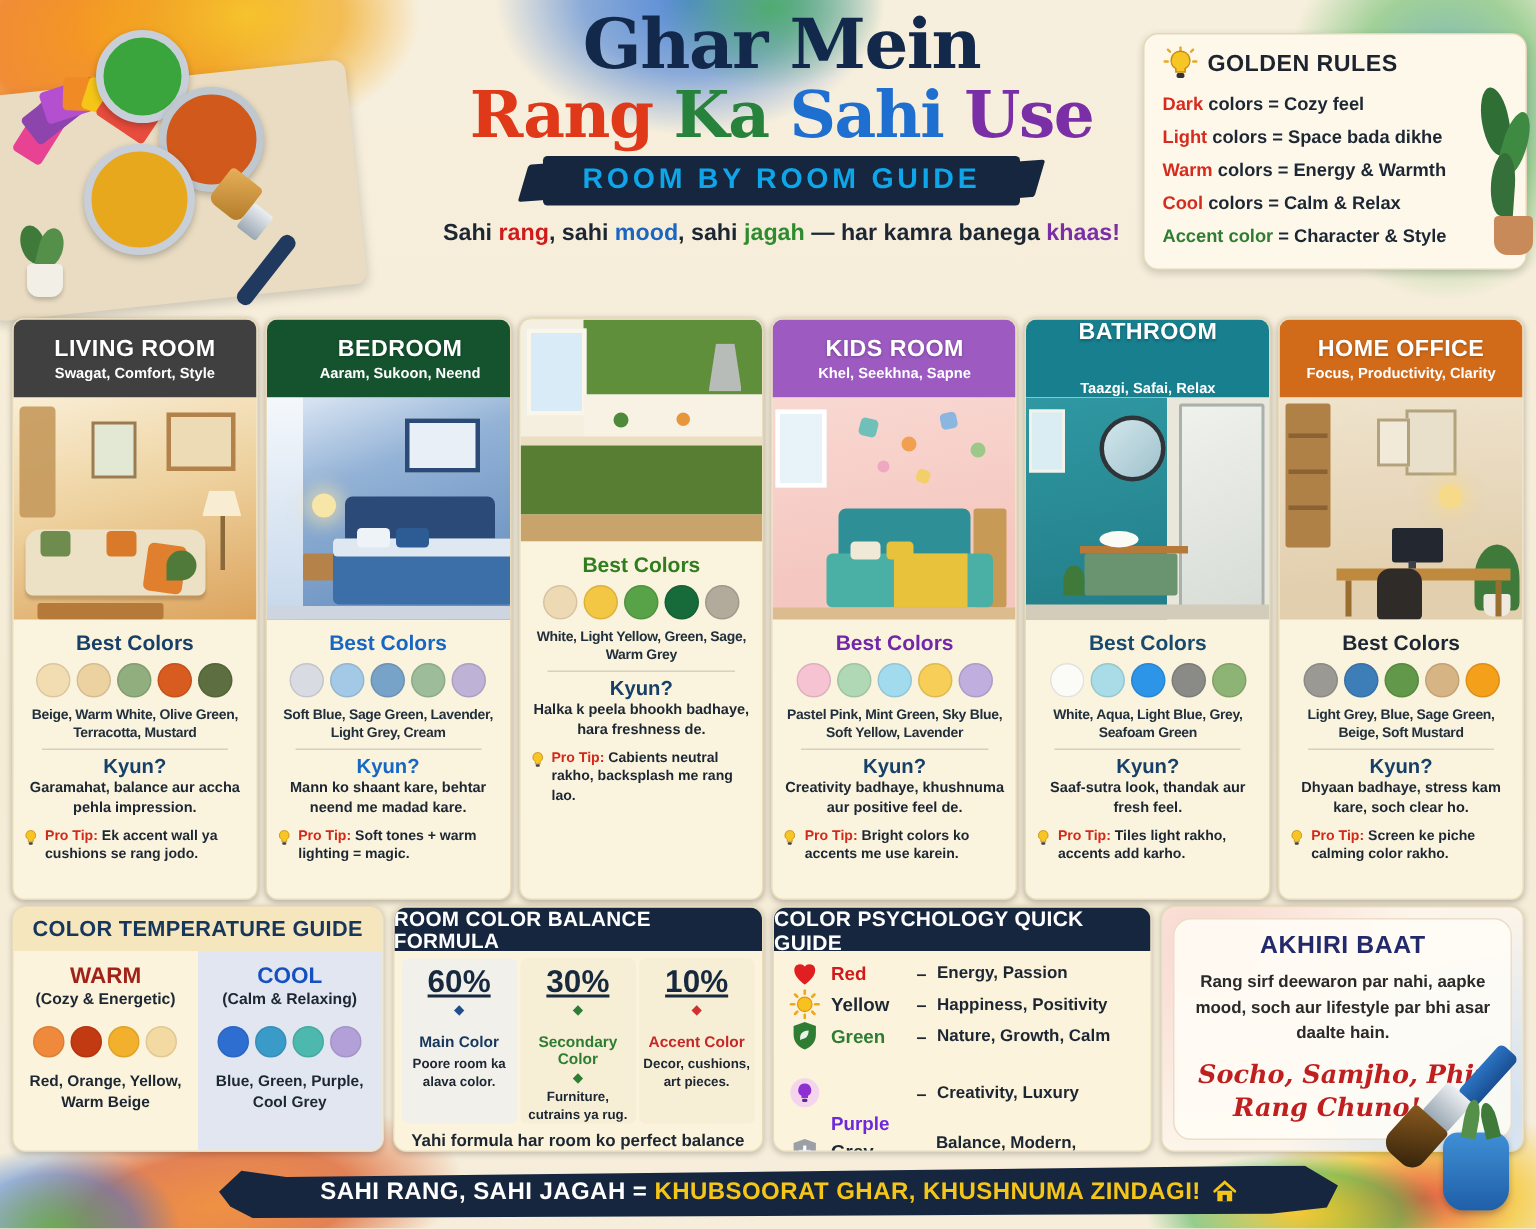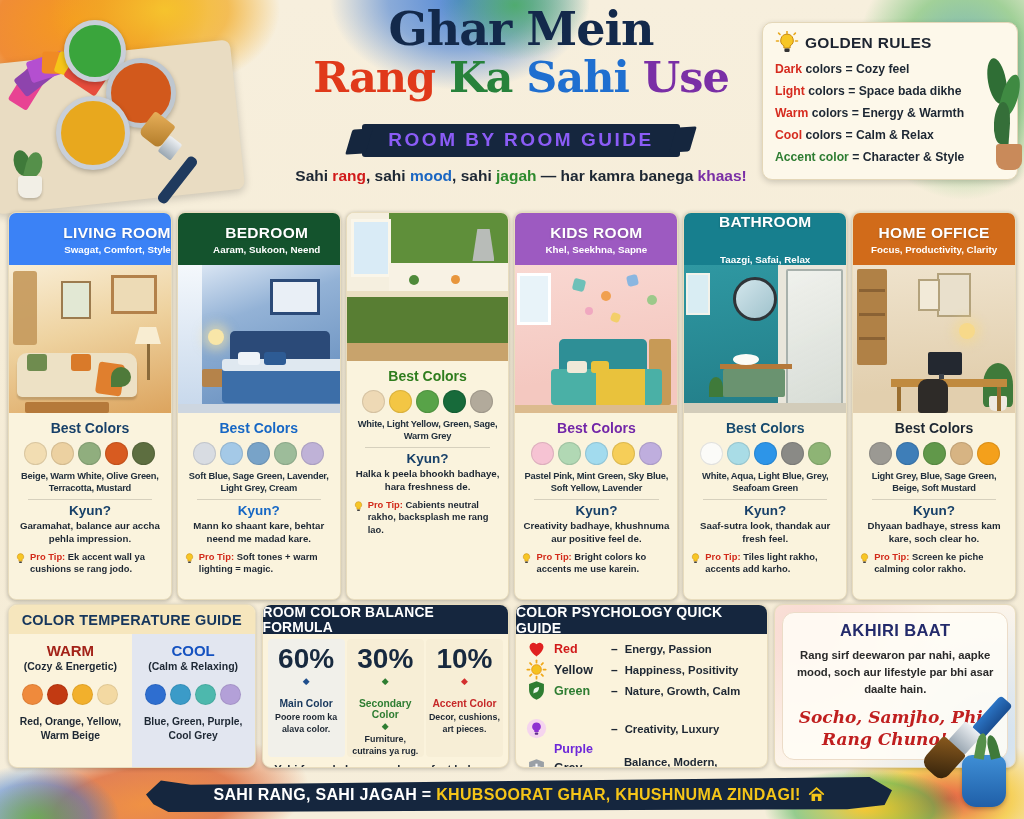--- a/index.html
+++ b/index.html
@@ -5,21 +5,21 @@
   html,body{margin:0;padding:0;}
   body{width:1024px;height:819px;overflow:hidden;font-family:"Liberation Sans",sans-serif;background:#f6eedb;position:relative;}
   .page{position:absolute;inset:0;background:linear-gradient(180deg,#f7efdd 0%,#f5ecd6 60%,#f6eedb 100%);overflow:hidden;}
   .d{position:absolute;}
   
   .blob{position:absolute;border-radius:50%;pointer-events:none;}
   
   .title-wrap{position:absolute;left:282px;top:6px;width:478px;text-align:center;}
   .title-l1{font-family:"DejaVu Serif",serif;font-weight:bold;font-size:46px;color:#13294b;letter-spacing:-1px;line-height:1.02;}
   .title-l2{font-family:"DejaVu Serif",serif;font-weight:bold;font-size:43px;letter-spacing:-1px;line-height:1.05;margin-top:2px;}
-  .ribbon{position:relative;display:inline-block;background:#15263e;color:#8b5cf6;padding:5px 26px 6px;font-size:19px;font-weight:bold;letter-spacing:2.5px;margin-top:24px;border-radius:3px;}
+  .ribbon{position:relative;display:inline-block;background:#15263e;color:#0ea5e9;padding:5px 26px 6px;font-size:19px;font-weight:bold;letter-spacing:2.5px;margin-top:4px;border-radius:3px;}
   .ribbon::before{content:"";position:absolute;left:-13px;top:5px;bottom:3px;width:20px;background:#15263e;transform:skewX(-20deg) rotate(-4deg);border-radius:2px;}
   .ribbon::after{content:"";position:absolute;right:-13px;top:3px;bottom:5px;width:20px;background:#15263e;transform:skewX(-20deg) rotate(-4deg);border-radius:2px;}
   .tagline{margin-top:10px;font-size:15.5px;font-weight:bold;color:#1d2733;}
   
   .golden{position:absolute;right:6px;top:22px;width:230px;background:#fdf8ea;border:1px solid #e4d7b8;border-radius:10px;box-shadow:0 2px 6px rgba(0,0,0,.18);padding:8px 12px 10px;z-index:5;}
   .golden-head{display:flex;align-items:center;gap:6px;margin-bottom:4px;}
   .golden-title{font-size:15.5px;font-weight:bold;color:#1d2430;letter-spacing:.3px;}
   .golden-rule{font-size:12.2px;font-weight:bold;color:#1d2733;line-height:1.8;}
   
   .rooms-row{position:absolute;top:212px;left:8px;right:8px;height:388px;display:flex;gap:5px;z-index:4;}
@@ -50,21 +50,21 @@
   .temp-cool-bg{background:#e2e6f0;}
   .temp-label{font-size:15px;font-weight:bold;}
   .temp-sub{font-size:10.5px;font-weight:bold;color:#1d2733;margin-top:1px;}
   .temp-swatches{display:flex;gap:4px;justify-content:center;margin:12px 0 10px;}
   .temp-swatch{width:21px;height:21px;border-radius:50%;box-shadow:inset 0 0 0 1px rgba(0,0,0,.08);}
   .temp-names{font-size:10.3px;font-weight:bold;color:#1d2733;line-height:1.35;}
   .p-balance{flex-basis:248px;}
   .p-balance .panel-head{background:#15263e;color:#fff;font-size:13.8px;letter-spacing:.2px;}
   .balance-body{flex:1;display:flex;gap:2px;padding:5px 5px 0;}
   .balance-col{flex:1;text-align:center;border-radius:4px;padding-top:4px;}
-  .balance-pct{font-size:28px;font-weight:bold;color:#17293f;}
+  .balance-pct{font-size:21px;font-weight:bold;color:#17293f;text-decoration:underline;}
   .bal-diamond{font-size:9px;line-height:1;display:block;margin:2px 0;}
   .balance-label{font-size:10.3px;font-weight:bold;margin-top:12px;}
   .balance-desc{font-size:8.9px;font-weight:bold;color:#1d2733;line-height:1.3;margin-top:3px;padding:0 2px;}
   .balance-foot{flex:none;font-size:11.3px;font-weight:bold;color:#1d2733;text-align:center;padding:6px 4px 7px;}
   .p-psych{flex-basis:254px;}
   .p-psych .panel-head{background:#15263e;color:#fff;font-size:14px;letter-spacing:.2px;}
   .psych-body{flex:1;display:flex;flex-direction:column;justify-content:space-evenly;padding:4px 10px 6px;}
   .psych-row{display:flex;align-items:center;gap:7px;}
   .psych-name{font-size:12.5px;font-weight:bold;width:50px;}
   .psych-dash{font-size:12px;font-weight:bold;color:#1d2733;}
@@ -159,21 +159,21 @@
     <div class="golden-rule"><span style="color: rgb(214, 43, 31);">Dark</span><span> colors = Cozy feel</span></div>
     <div class="golden-rule"><span style="color: rgb(214, 43, 31);">Light</span><span> colors = Space bada dikhe</span></div>
     <div class="golden-rule"><span style="color: rgb(214, 43, 31);">Warm</span><span> colors = Energy &amp; Warmth</span></div>
     <div class="golden-rule"><span style="color: rgb(214, 43, 31);">Cool</span><span> colors = Calm &amp; Relax</span></div>
     <div class="golden-rule"><span style="color: rgb(46, 125, 50);">Accent color</span><span> = Character &amp; Style</span></div>
   </div>
 
   <div class="rooms-row">
 
     <div class="room-card">
-      <div class="room-head" style="background: #3b82f6; align-items: flex-end;">
+      <div class="room-head" style="background: #404040;">
         <div class="room-title">LIVING ROOM</div>
         <div class="room-sub">Swagat, Comfort, Style</div>
       </div>
       <div class="room-photo" style="background:linear-gradient(165deg,#f9eed6 0%,#eed29f 45%,#dca45e 100%);">
         <div class="d" style="left:4px;top:6px;width:24px;height:74px;background:#c69a5d;border-radius:3px;opacity:.92;"></div>
         <div class="d" style="right:14px;top:10px;width:40px;height:33px;background:#eddbb6;border:3px solid #b3814a;"></div>
         <div class="d" style="left:52px;top:16px;width:26px;height:34px;background:#e2e8d4;border:2px solid #9c7b4e;"></div>
         <div class="d" style="right:10px;top:62px;width:26px;height:17px;background:#f8edd2;clip-path:polygon(18% 0,82% 0,100% 100%,0 100%);"></div>
         <div class="d" style="right:21px;top:79px;width:3px;height:36px;background:#8a6a3a;"></div>
         <div class="d" style="left:8px;bottom:16px;width:74%;height:44px;background:#ede1c5;border-radius:10px 10px 5px 5px;box-shadow:0 3px 2px rgba(0,0,0,.15);"></div>

